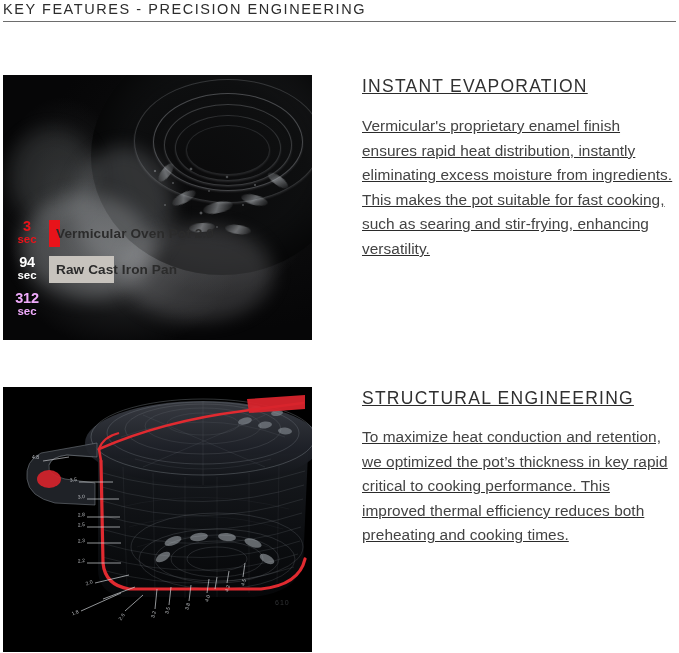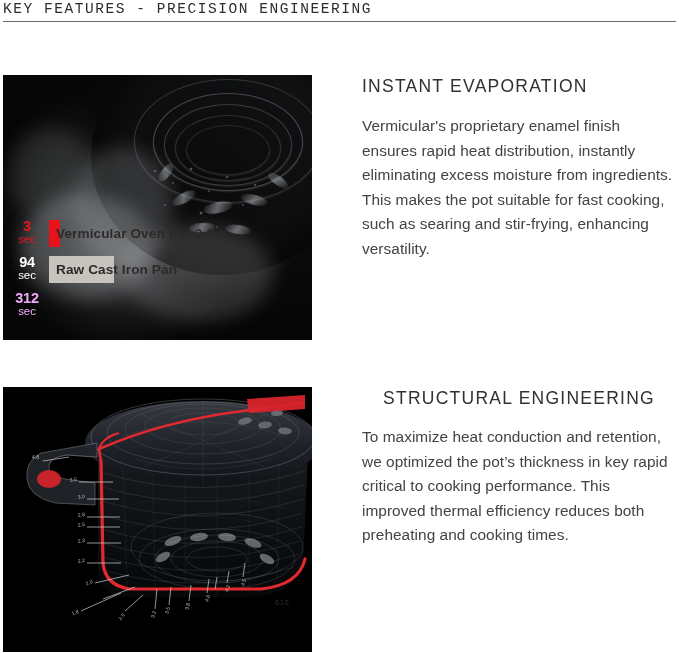--- a/index.html
+++ b/index.html
@@ -27,21 +27,20 @@
   .page-header-title {
     position: absolute;
     left: 0px;
     top: 0px;
     font-size: 14.5px;
     letter-spacing: 1.55px;
     font-weight: 400;
     color: #2d2d2d;
     white-space: nowrap;
     line-height: 18px;
-    font-family: Liberation Mono, monospace;
   }
   .page-header-rule {
     position: absolute;
     left: 0px;
     top: 21px;
     width: 673px;
     height: 1px;
     background: #6d6d6d;
   }
 
@@ -62,31 +61,32 @@
     height: 265px;
     overflow: hidden;
     background: #000000;
   }
 
   .feature-text {
     position: absolute;
     left: 362px;
     top: 0px;
     width: 314px;
+    text-decoration: underline;
   }
   .feature-heading {
     font-size: 17.5px;
     letter-spacing: 1.25px;
     font-weight: 400;
     color: #303030;
     line-height: 22px;
     margin: 0 0 17px 0;
     white-space: nowrap;
   }
-  #feature-row-2 .feature-heading { margin-bottom: 16px; text-align: center; }
+  #feature-row-2 .feature-heading { margin-bottom: 16px; }
   .feature-body {
     font-size: 15.4px;
     line-height: 24.6px;
     color: #434343;
     font-weight: 400;
     margin: 0;
     letter-spacing: 0.05px;
   }
 
   
@@ -188,21 +188,21 @@
   }
   .bar-value .num {
     display: block;
     font-size: 14.5px;
     font-weight: 700;
     letter-spacing: -0.2px;
   }
   .bar-value .unit {
     display: block;
     font-size: 11.5px;
-    font-weight: 400;
+    font-weight: 700;
     letter-spacing: -0.1px;
   }
   .bar-track {
     position: absolute;
     left: 39px;
     top: 1px;
     height: 27px;
     right: 0;
   }
   .bar-fill {

